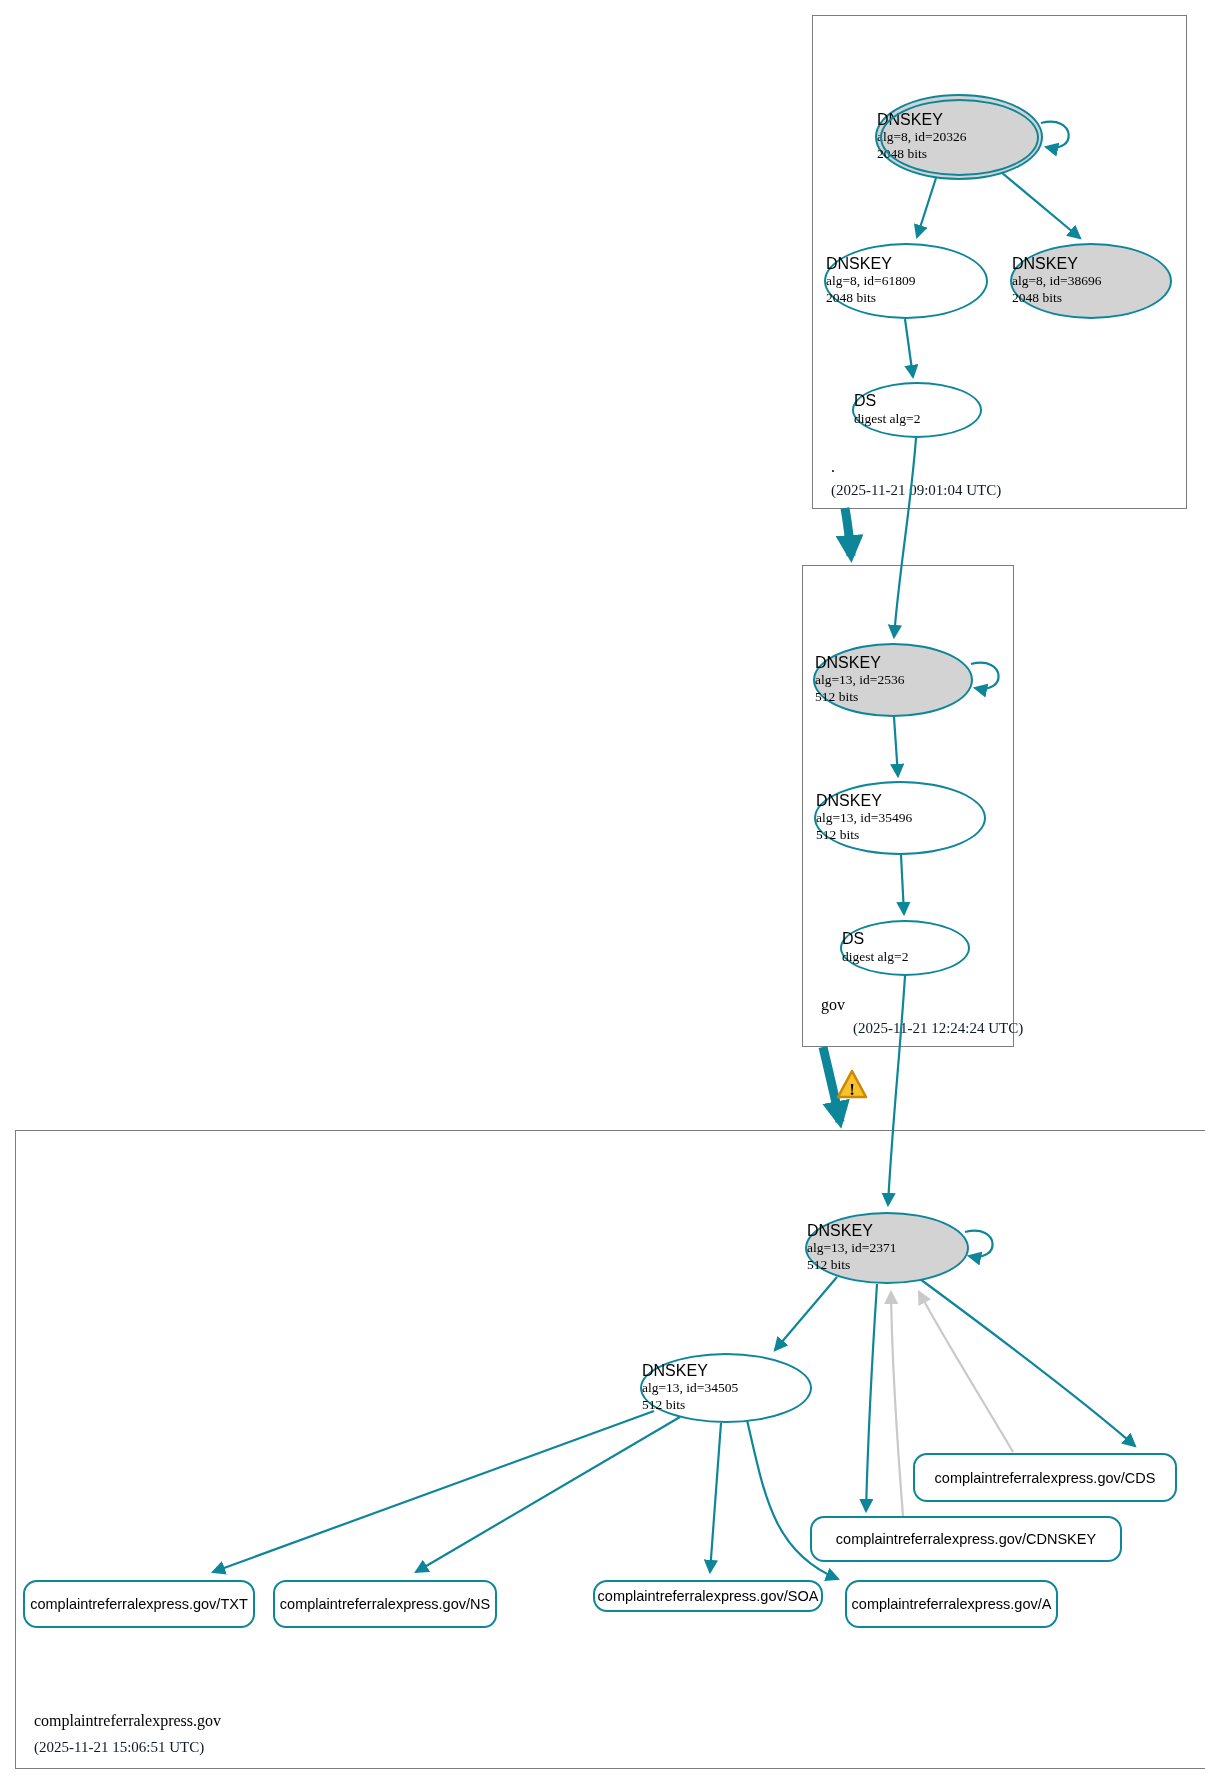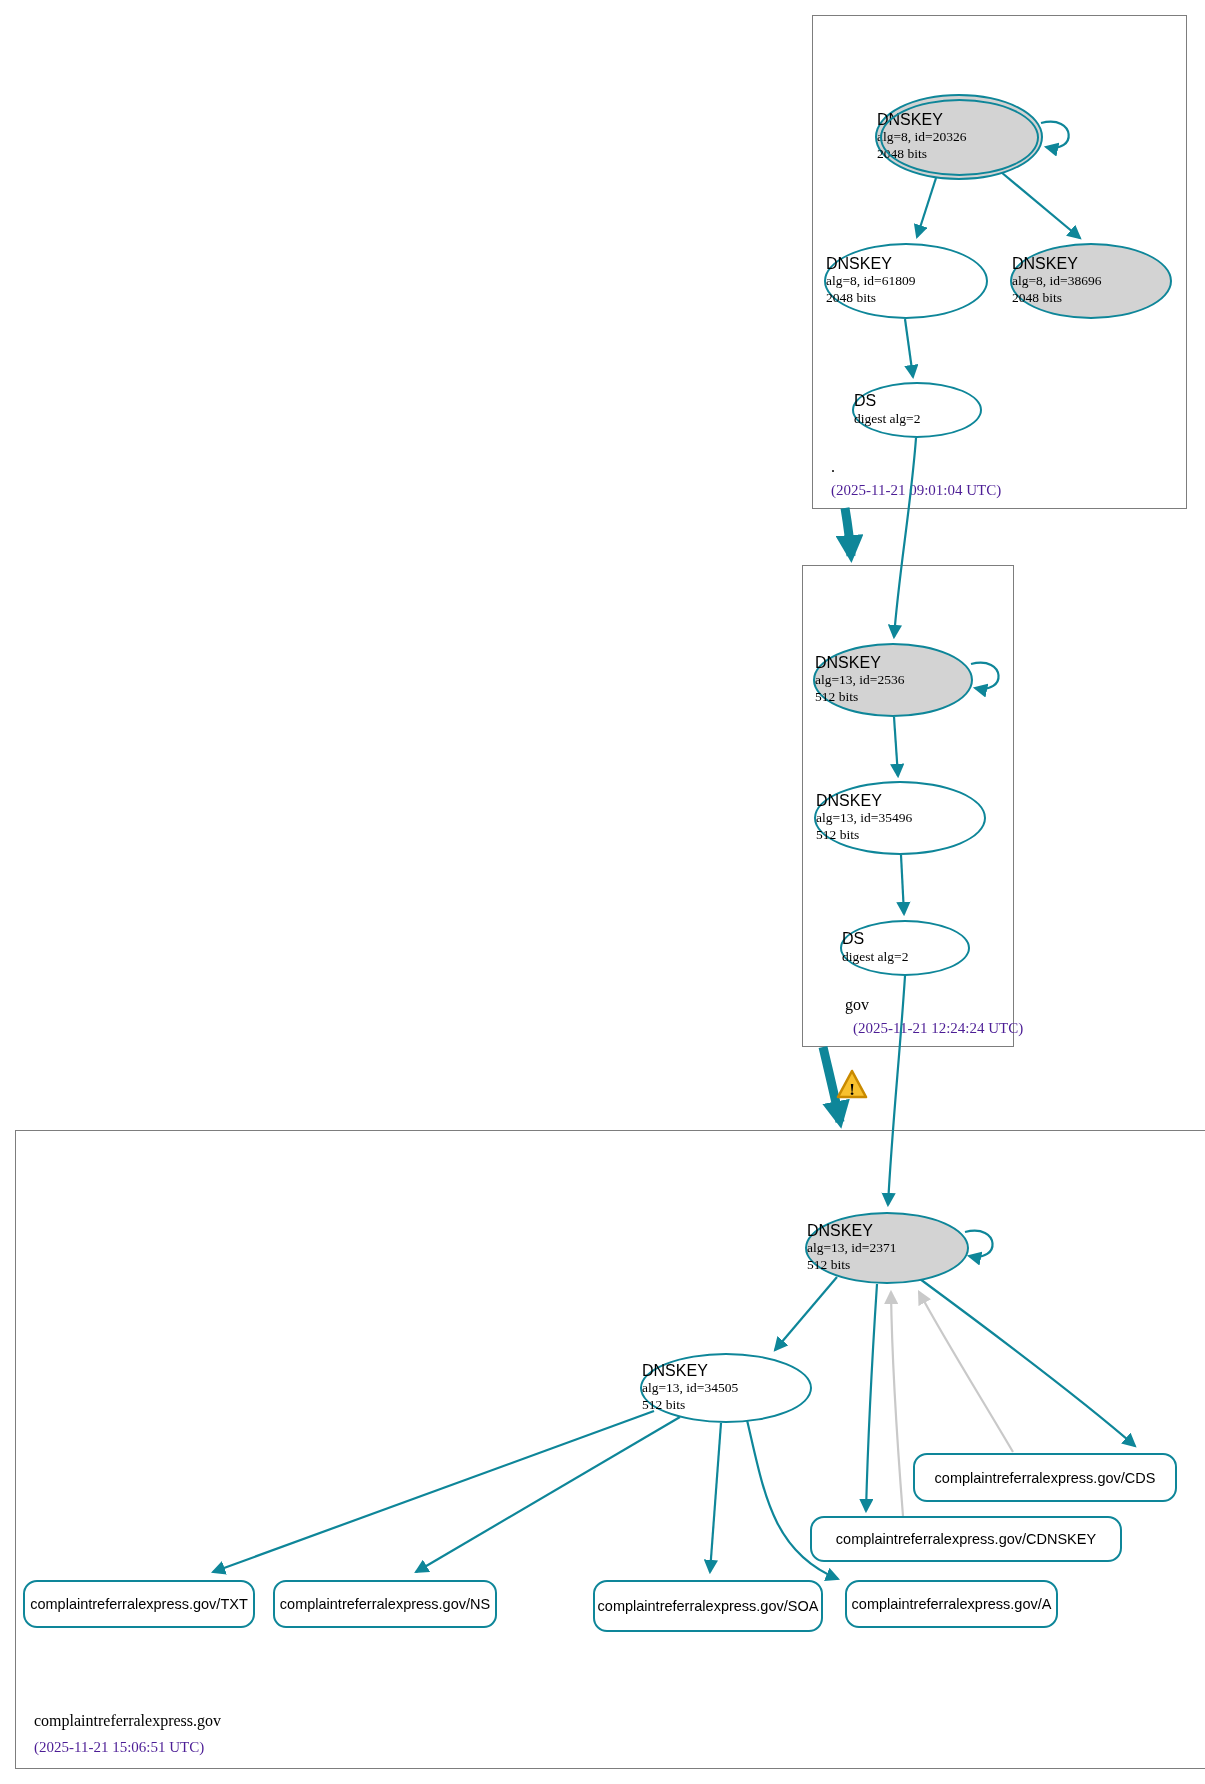--- a/index.html
+++ b/index.html
@@ -6,21 +6,21 @@
     --teal:#0e8699;
     --graynode:#d3d3d3;
     --grayedge:#c9c9c9;
     --boxborder:#7d7d7d;
   }
   html,body{margin:0;padding:0;background:#fff;}
   .canvas{position:relative;width:1205px;height:1784px;background:#fff;overflow:hidden;
           font-family:"Liberation Sans",sans-serif;}
   .zonebox{position:absolute;border:1px solid var(--boxborder);background:transparent;}
   .zlabel{position:absolute;left:18px;font:16px "Liberation Serif",serif;color:#000;white-space:nowrap;}
-  .ztime{position:absolute;left:18px;font:15px "Liberation Serif",serif;color:#4c1d95;white-space:nowrap;}
+  .ztime{position:absolute;left:18px;font:15px "Liberation Serif",serif;color:#0f172a;white-space:nowrap;}
   svg.overlay{position:absolute;left:0;top:0;z-index:2;}
   .node{position:absolute;z-index:3;display:flex;flex-direction:column;align-items:flex-start;justify-content:center;
         text-align:center;background:#fff;border:2.4px solid var(--teal);box-sizing:border-box;}
   .ellipse{border-radius:50%;}
   .gray{background:var(--graynode);}
   .double::after{content:"";position:absolute;inset:2.5px;border:2.2px solid var(--teal);border-radius:50%;pointer-events:none;}
   .ntitle{font:16px "Liberation Sans",sans-serif;color:#000;line-height:1.15;}
   .nsub{font:13.5px "Liberation Serif",serif;color:#000;line-height:1.25;}
   .rrset{position:absolute;z-index:3;border:2.2px solid var(--teal);border-radius:14px;background:#fff;
          display:flex;align-items:center;justify-content:center;box-sizing:border-box;
@@ -29,21 +29,21 @@
 </head>
 <body>
 
 <div class="canvas">
 
   <div class="zonebox" style="left:812px;top:15px;width:373px;height:492px;">
     <div class="zlabel" style="bottom:32px;">.</div>
     <div class="ztime" style="bottom:9px;">(2025-11-21 09:01:04 UTC)</div>
   </div>
   <div class="zonebox" style="left:802px;top:565px;width:210px;height:480px;">
-    <div class="zlabel" style="bottom:32px;margin-left:24px;">gov</div>
+    <div class="zlabel" style="bottom:32px;">gov</div>
     <div class="ztime" style="bottom:9px;margin-left:32px;">(2025-11-21 12:24:24 UTC)</div>
   </div>
   <div class="zonebox" style="left:15px;top:1130px;width:1175px;height:637px;padding-left:36px;">
     <div class="zlabel" style="bottom:38px;">complaintreferralexpress.gov</div>
     <div class="ztime" style="bottom:12px;">(2025-11-21 15:06:51 UTC)</div>
   </div>
 
   <svg class="overlay" width="1205" height="1784" viewBox="0 0 1205 1784">
     <defs>
       <marker id="arr" viewBox="0 0 10 10" refX="8.5" refY="5" markerWidth="6.5" markerHeight="6.5" orient="auto">
@@ -132,18 +132,18 @@
     <span class="nsub">512 bits</span>
   </div>
   <div class="node ellipse" style="left:640px;top:1353px;width:172px;height:70px;">
     <span class="ntitle">DNSKEY</span>
     <span class="nsub">alg=13, id=34505</span>
     <span class="nsub">512 bits</span>
   </div>
 
   <div class="rrset" style="left:23px;top:1580px;width:232px;height:48px;">complaintreferralexpress.gov/TXT</div>
   <div class="rrset" style="left:273px;top:1580px;width:224px;height:48px;border-radius:13px;">complaintreferralexpress.gov/NS</div>
-  <div class="rrset" style="left:593px;top:1580px;width:230px;height:52px;">complaintreferralexpress.gov/SOA</div>
+  <div class="rrset" style="left:593px;top:1580px;width:230px;height:32px;">complaintreferralexpress.gov/SOA</div>
   <div class="rrset" style="left:845px;top:1580px;width:213px;height:48px;">complaintreferralexpress.gov/A</div>
   <div class="rrset" style="left:810px;top:1516px;width:312px;height:46px;">complaintreferralexpress.gov/CDNSKEY</div>
   <div class="rrset" style="left:913px;top:1453px;width:264px;height:49px;">complaintreferralexpress.gov/CDS</div>
 
 </div>
 
 </body></html>

